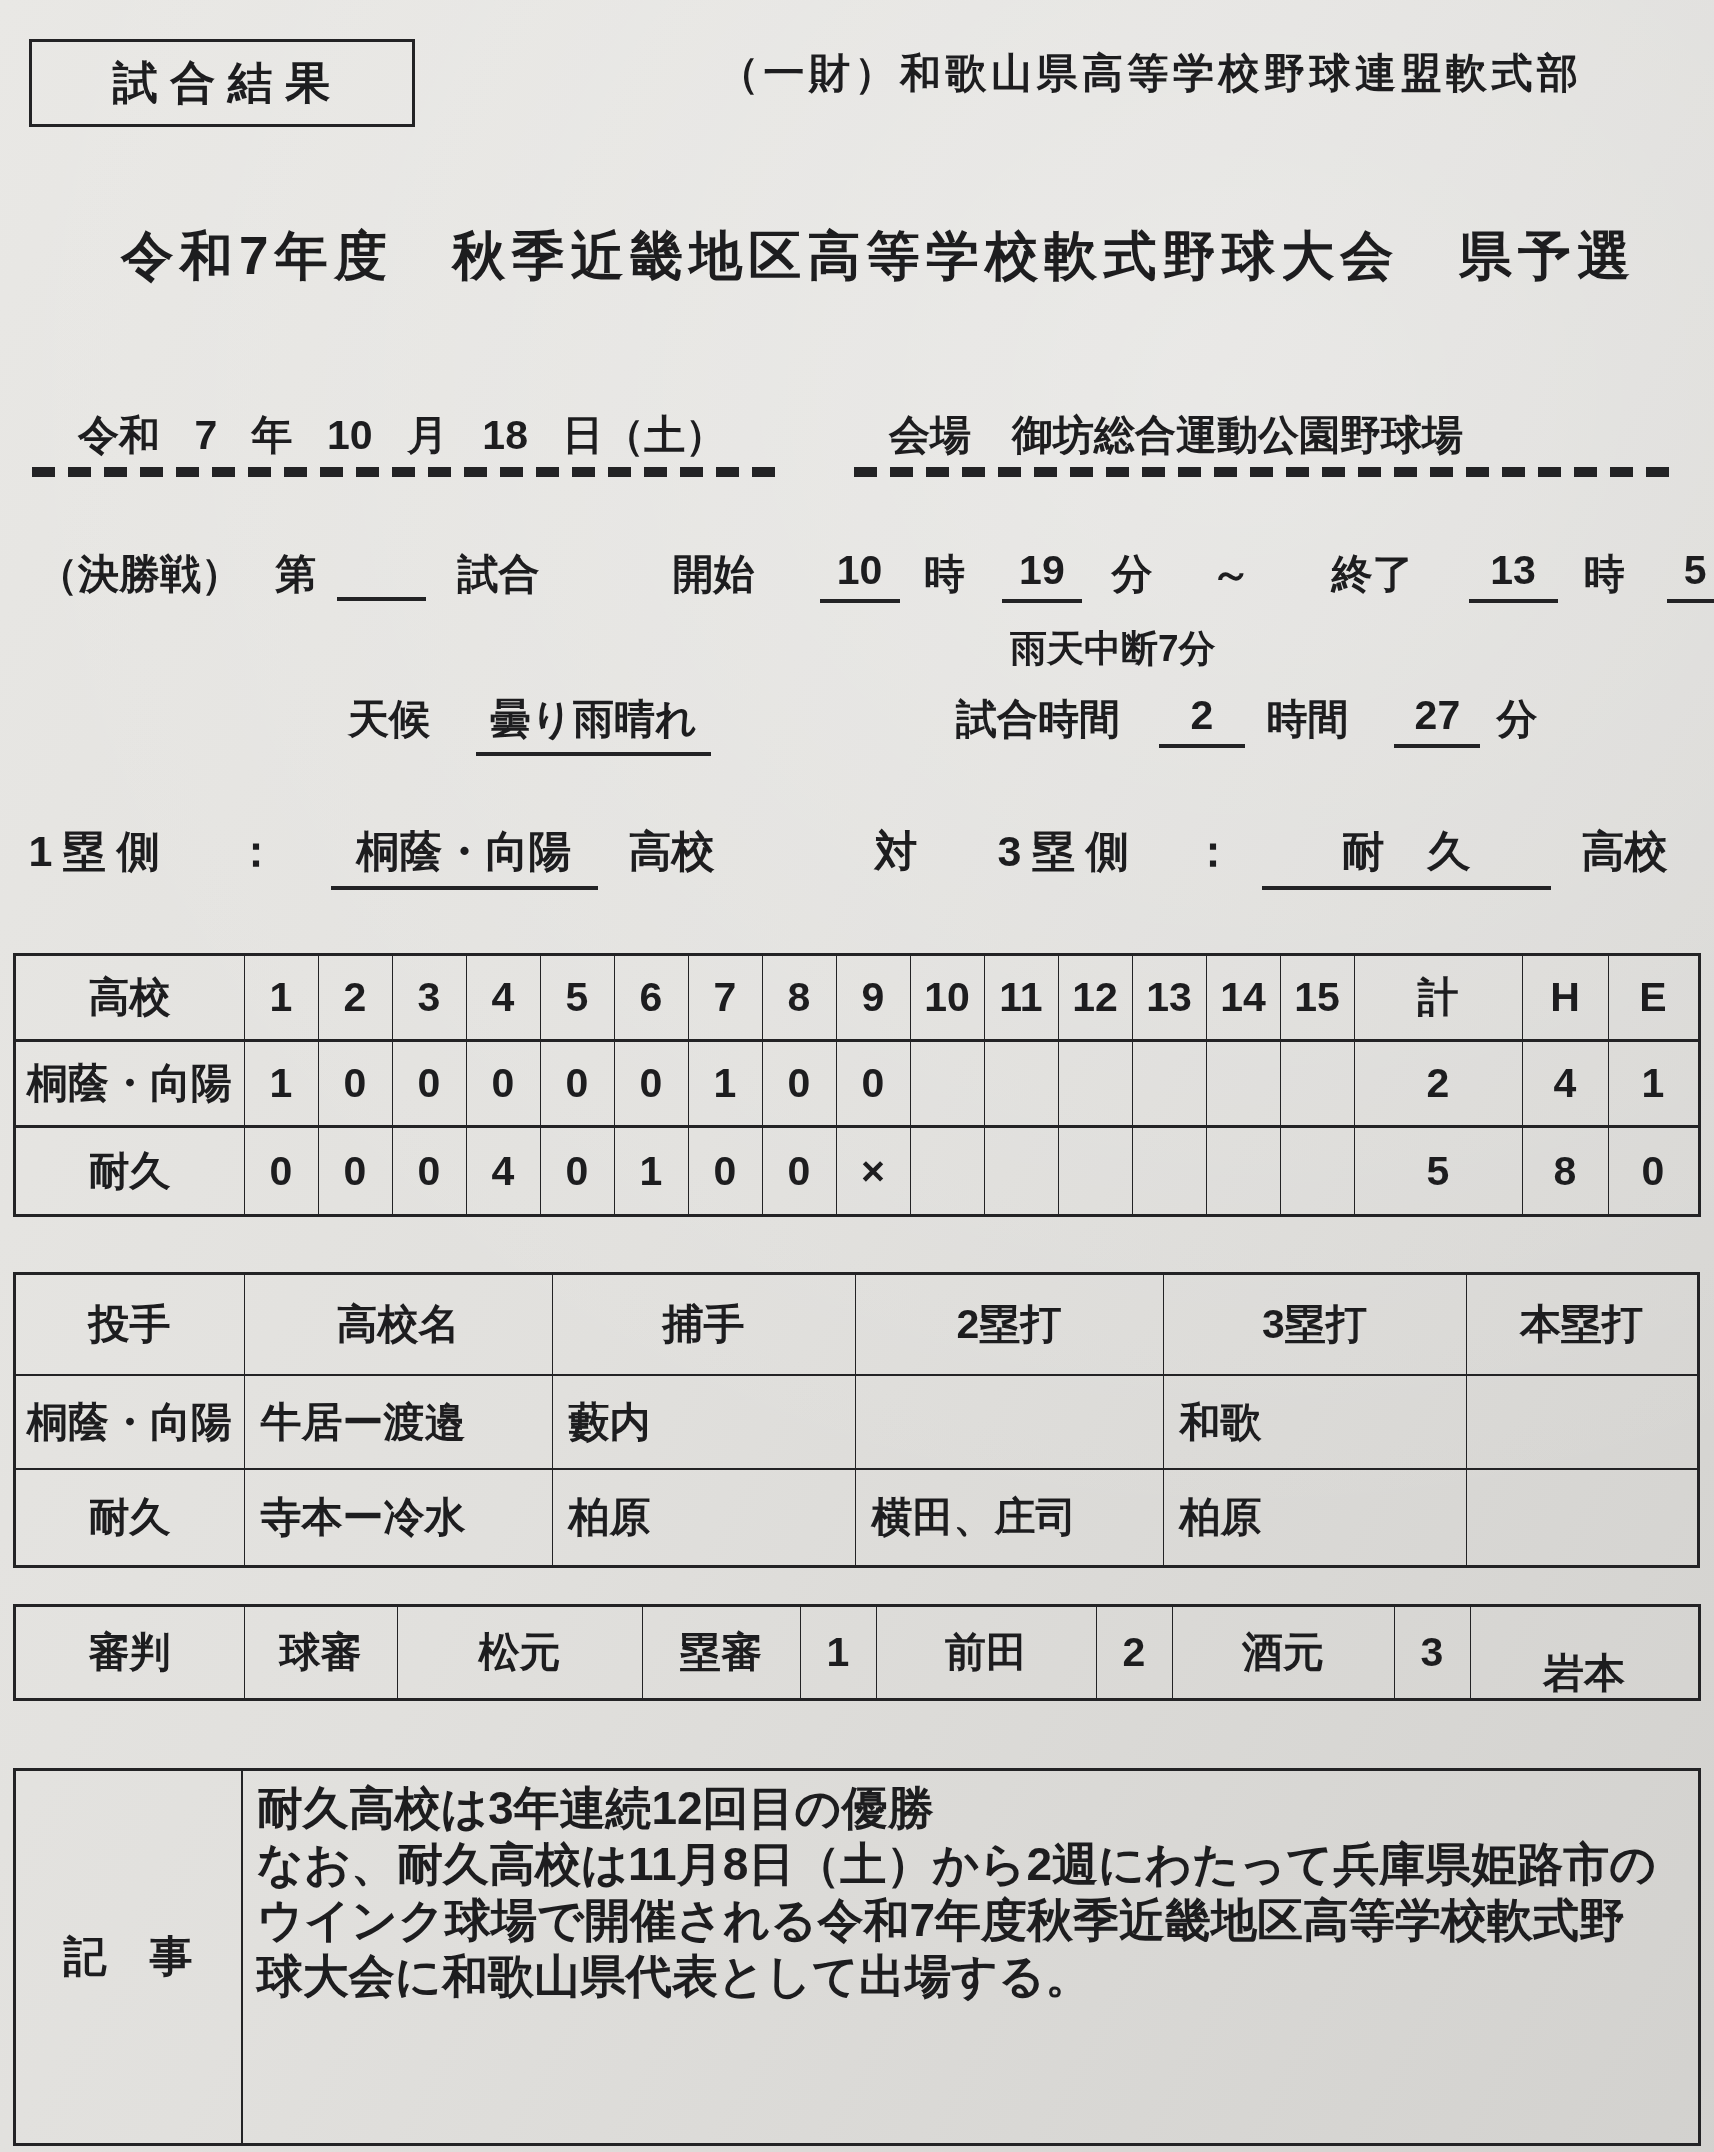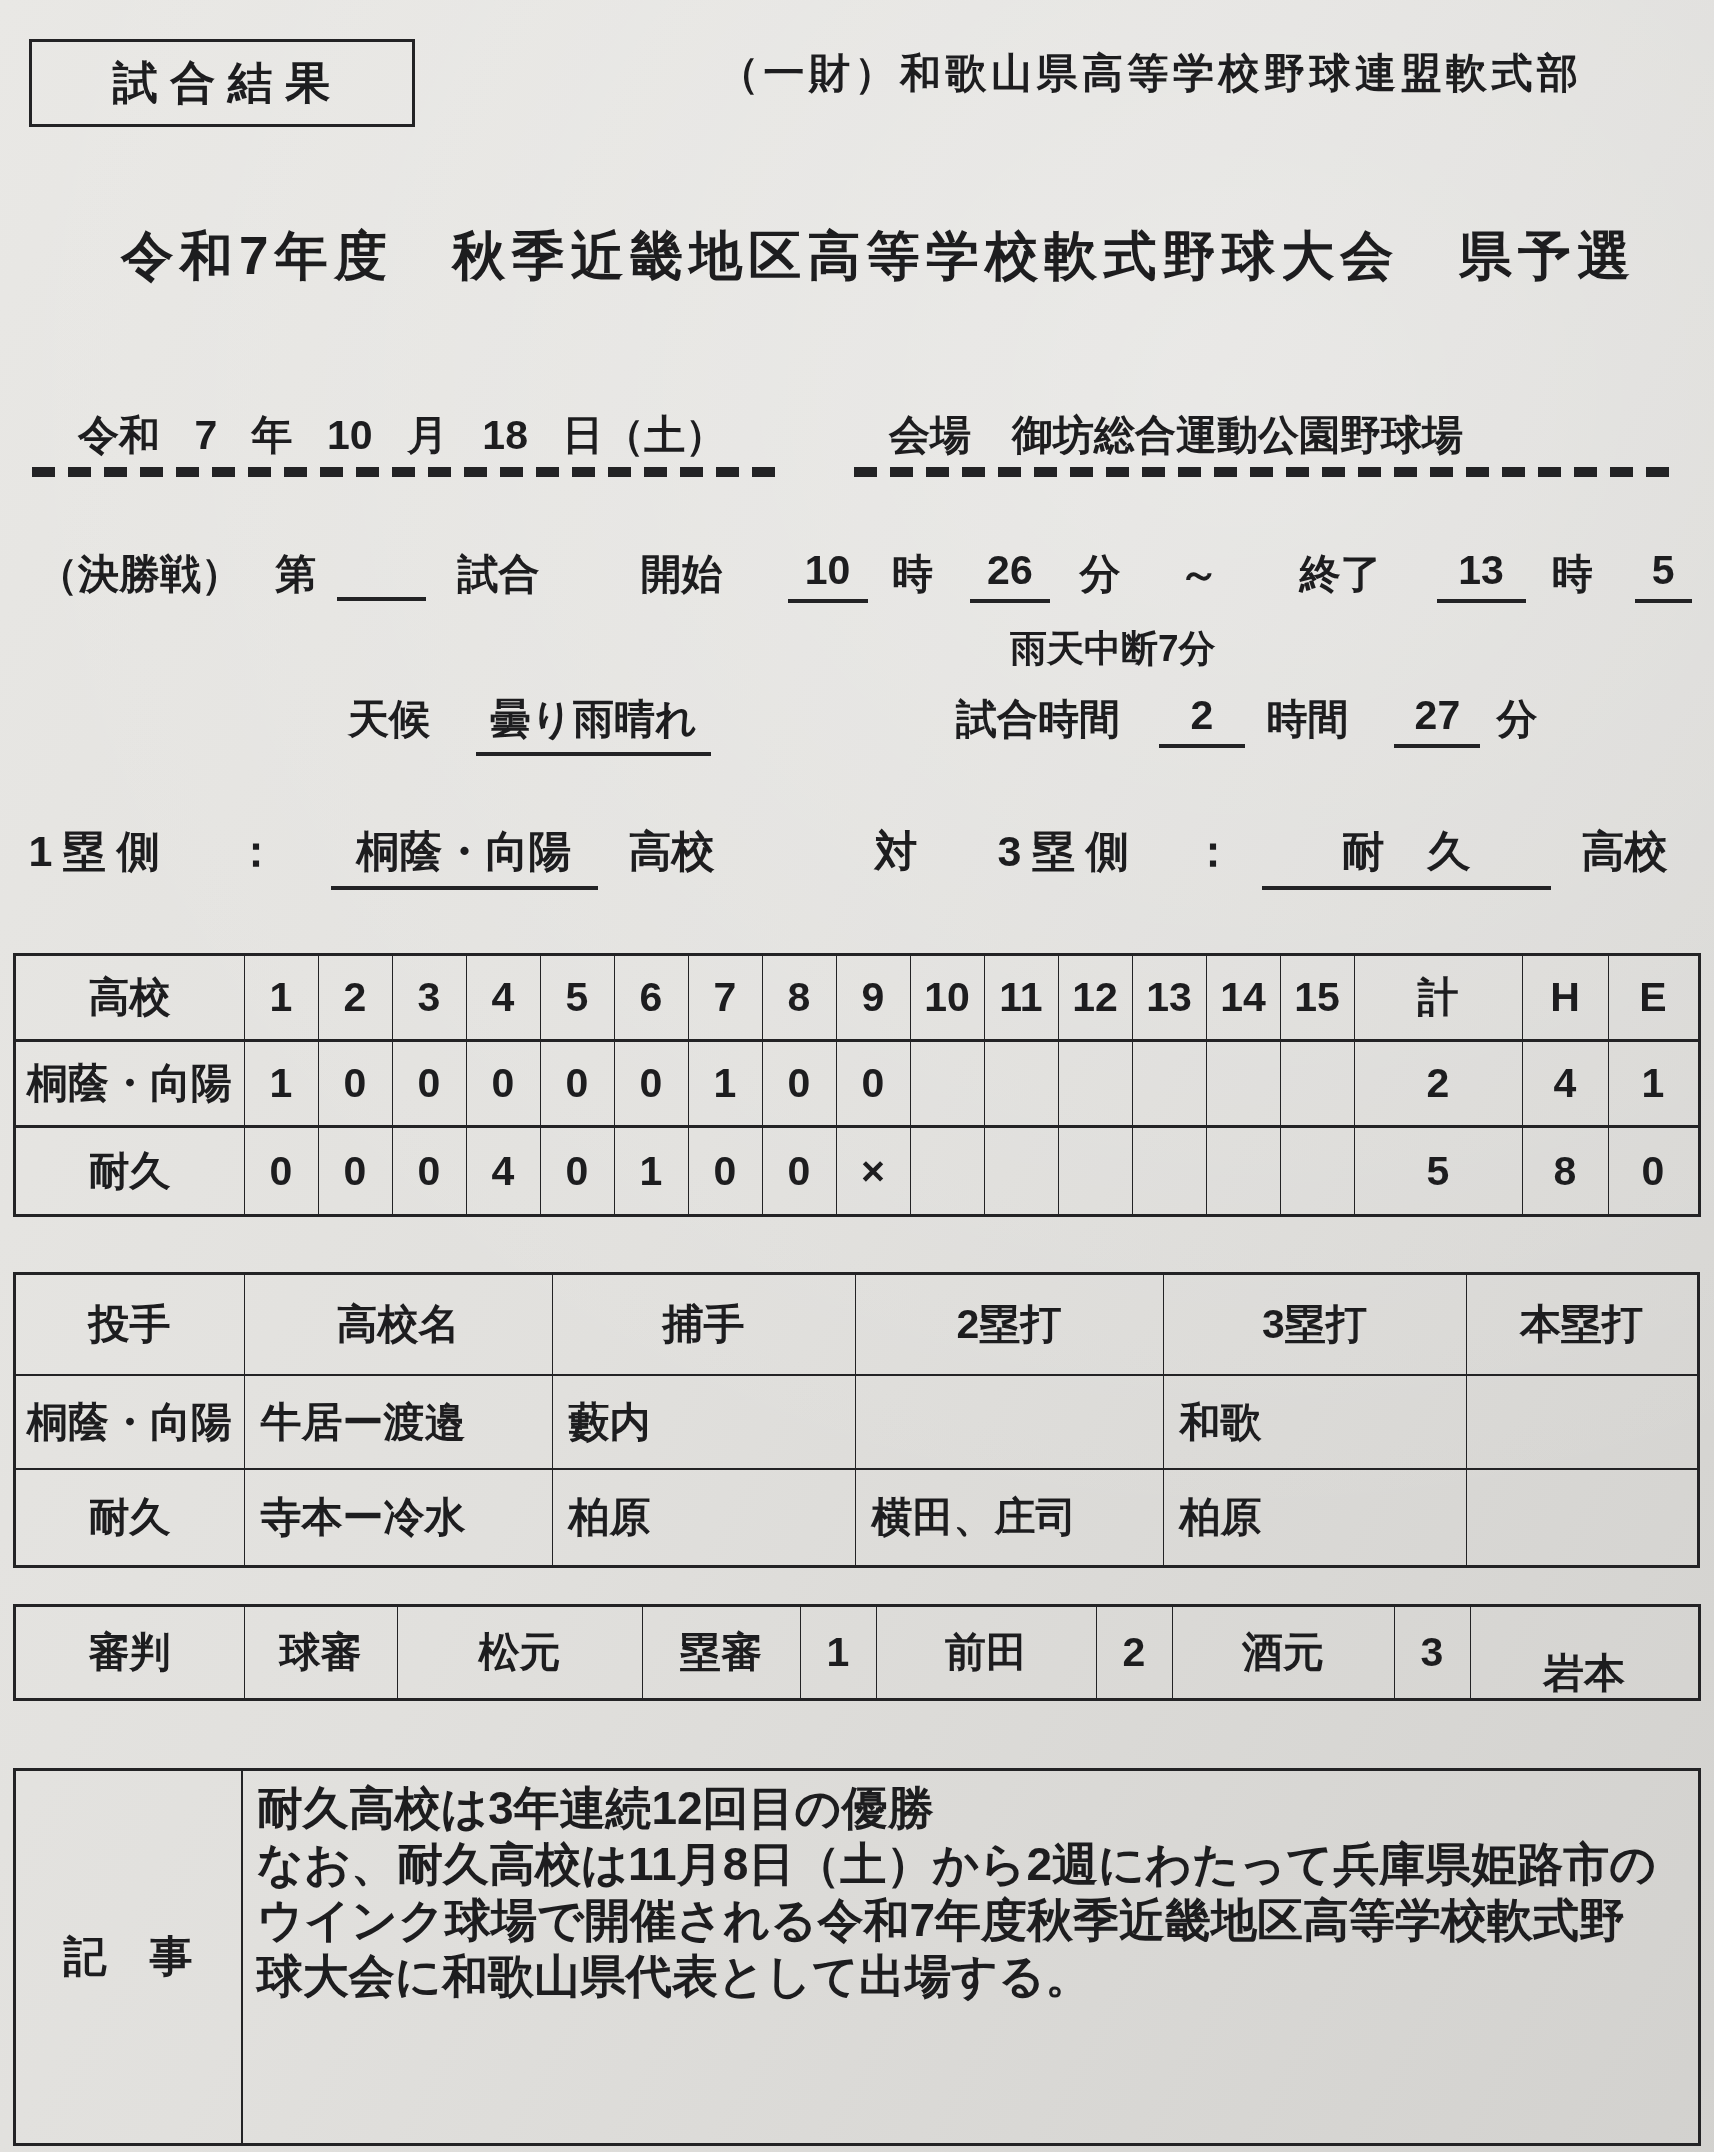--- a/index.html
+++ b/index.html
@@ -35,21 +35,21 @@
   .dash-line{position:absolute;top:467px;height:9.8px;
     background:repeating-linear-gradient(90deg,var(--ink) 0 23px,transparent 23px 36px);}
   .dash-left{left:32px;width:750px;}
   .dash-right{left:854px;width:822px;}
   
   .game-line{position:absolute;left:37px;top:547px;font-size:41px;display:flex;align-items:flex-start;white-space:nowrap;gap:19px;}
   .blank{display:inline-block;border-bottom:4.5px solid var(--ink);text-align:center;padding-bottom:5.3px;}
   .gl-dai{margin-left:14.3px;}
   .gl-blank{margin-left:1.8px;width:89px;height:45px;}
   .gl-shiai{margin-left:12.5px;}
-  .gl-kaishi{margin-left:82px;}
+  .gl-kaishi{margin-left:114px;}
   .gl-sh{margin-left:46px;width:80px;}
   .gl-ji1{margin-left:5.3px;}
   .gl-sm{margin-left:18px;width:80px;}
   .gl-fun1{margin-left:10.7px;}
   .gl-tilde{margin-left:39px;}
   .gl-shuryo{margin-left:61px;}
   .gl-eh{margin-left:36px;width:89px;}
   .gl-ji2{margin-left:7.1px;}
   .gl-em{margin-left:23px;width:57px;}
   .gl-fun2{margin-left:5.3px;}
@@ -157,21 +157,21 @@
   <div class="dash-line dash-right"></div>
 
   <div class="game-line">
     <span>（決勝戦）</span>
     <span class="gl-dai">第</span>
     <span class="blank gl-blank"></span>
     <span class="gl-shiai">試合</span>
     <span class="gl-kaishi">開始</span>
     <span class="blank gl-sh">10</span>
     <span class="gl-ji1">時</span>
-    <span class="blank gl-sm">26</span>
+    <span class="blank gl-sm">19</span>
     <span class="gl-fun1">分</span>
     <span class="gl-tilde">～</span>
     <span class="gl-shuryo">終了</span>
     <span class="blank gl-eh">13</span>
     <span class="gl-ji2">時</span>
     <span class="blank gl-em">5</span>
     <span class="gl-fun2">分</span>
   </div>
   <div class="rain-note">雨天中断7分</div>
 

